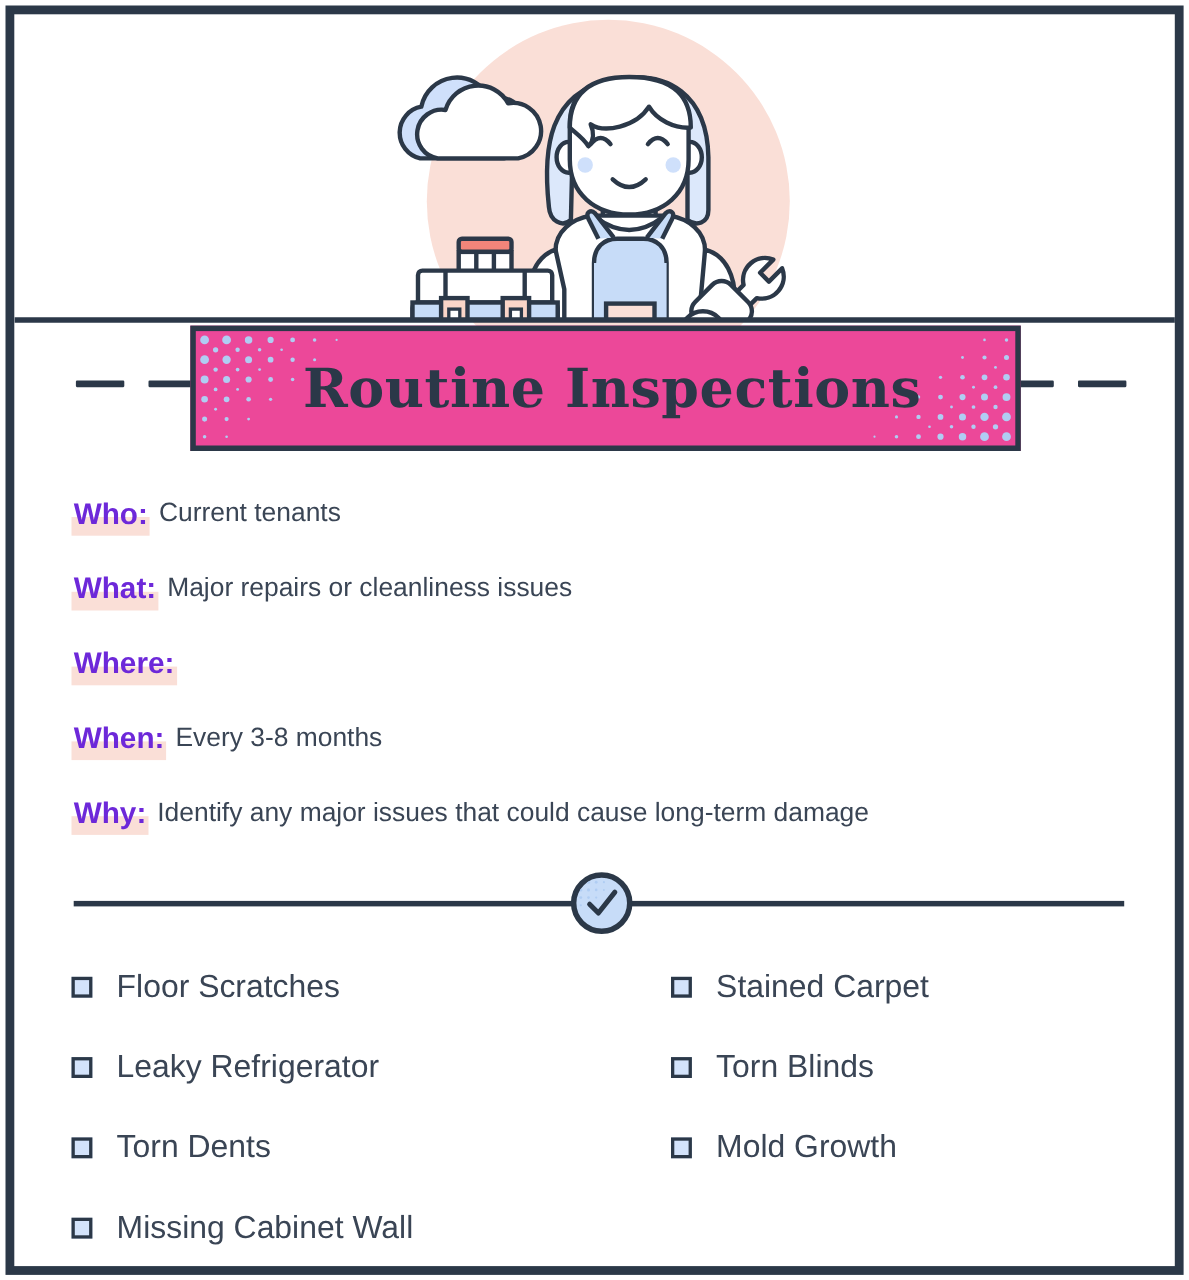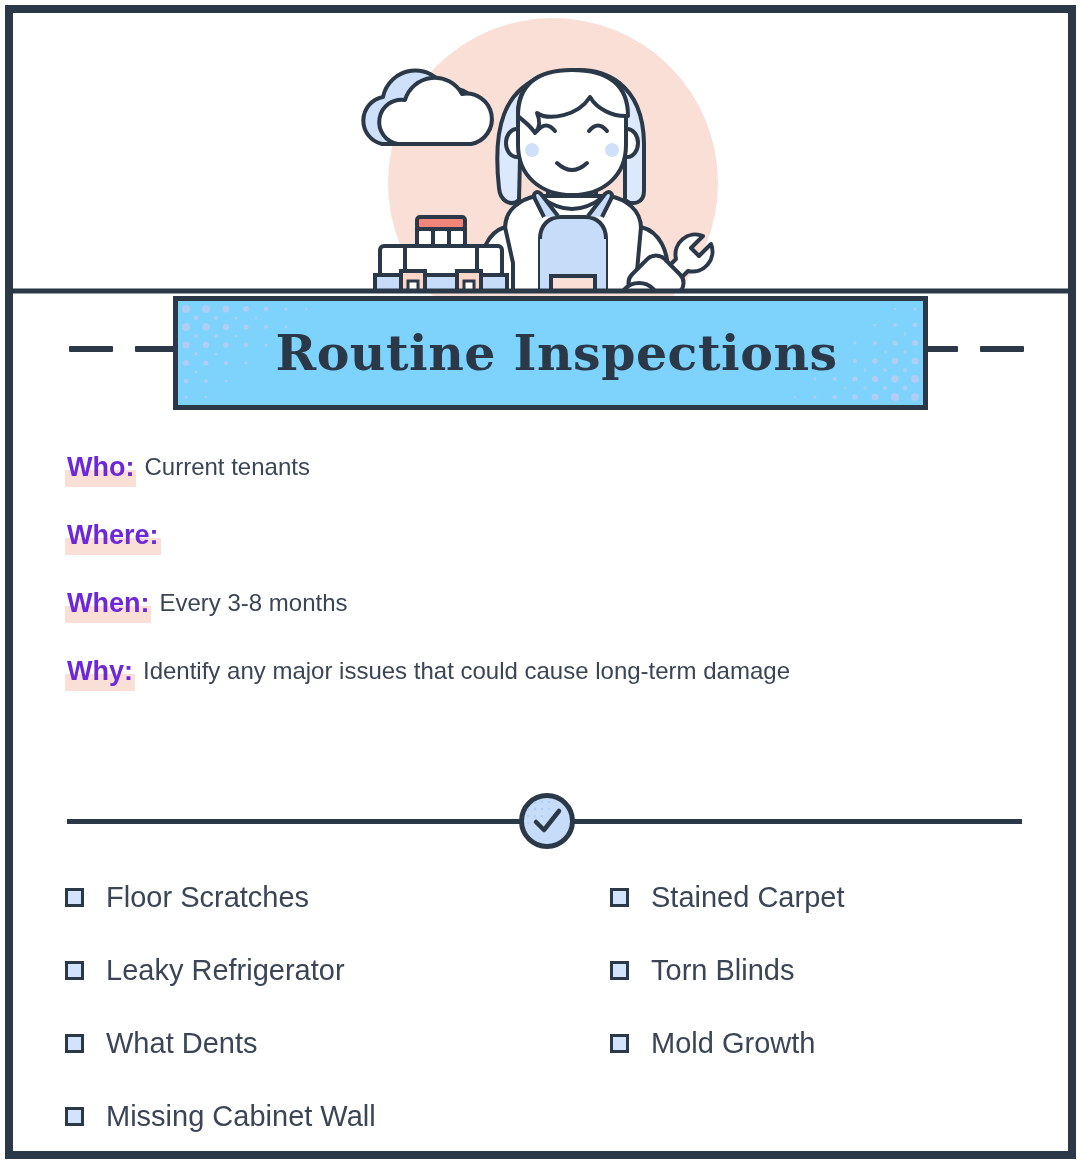--- a/index.html
+++ b/index.html
@@ -63,21 +63,21 @@
   .dash-r2 { left: 967px; width: 44px; }
 
   .banner {
     position: absolute;
     left: 160px;
     top: 11px;
     width: 755px;
     height: 114px;
     box-sizing: border-box;
     border: 5px solid #2b3848;
-    background: #7dd3fc;
+    background: #ec4899;
     overflow: hidden;
     display: flex;
     align-items: center;
     justify-content: center;
     padding-left: 12px;
   }
   .halftone {
     position: absolute;
     width: 200px;
     height: 104px;
@@ -399,20 +399,24 @@
         <div class="banner-title">Routine Inspections</div>
       </div>
     </div>
 
     <div class="facts">
       <div class="fact-row">
         <span class="fact-label">Who:</span>
         <span class="fact-value">Current tenants</span>
       </div>
       <div class="fact-row">
+        <span class="fact-label">What:</span>
+        <span class="fact-value">Major repairs or cleanliness issues</span>
+      </div>
+      <div class="fact-row">
         <span class="fact-label">Where:</span>
       </div>
       <div class="fact-row">
         <span class="fact-label">When:</span>
         <span class="fact-value">Every 3-8 months</span>
       </div>
       <div class="fact-row">
         <span class="fact-label">Why:</span>
         <span class="fact-value">Identify any major issues that could cause long-term damage</span>
       </div>
@@ -458,21 +462,21 @@
         <span class="checkbox"></span>
         <span class="check-text">Leaky Refrigerator</span>
       </div>
       <div class="check-item">
         <span class="checkbox"></span>
         <span class="check-text">Torn Blinds</span>
       </div>
 
       <div class="check-item">
         <span class="checkbox"></span>
-        <span class="check-text">What Dents</span>
+        <span class="check-text">Torn Dents</span>
       </div>
 
       <div class="check-item">
         <span class="checkbox"></span>
         <span class="check-text">Mold Growth</span>
       </div>
       <div class="check-item">
         <span class="checkbox"></span>
         <span class="check-text">Missing Cabinet Wall</span>
       </div>

